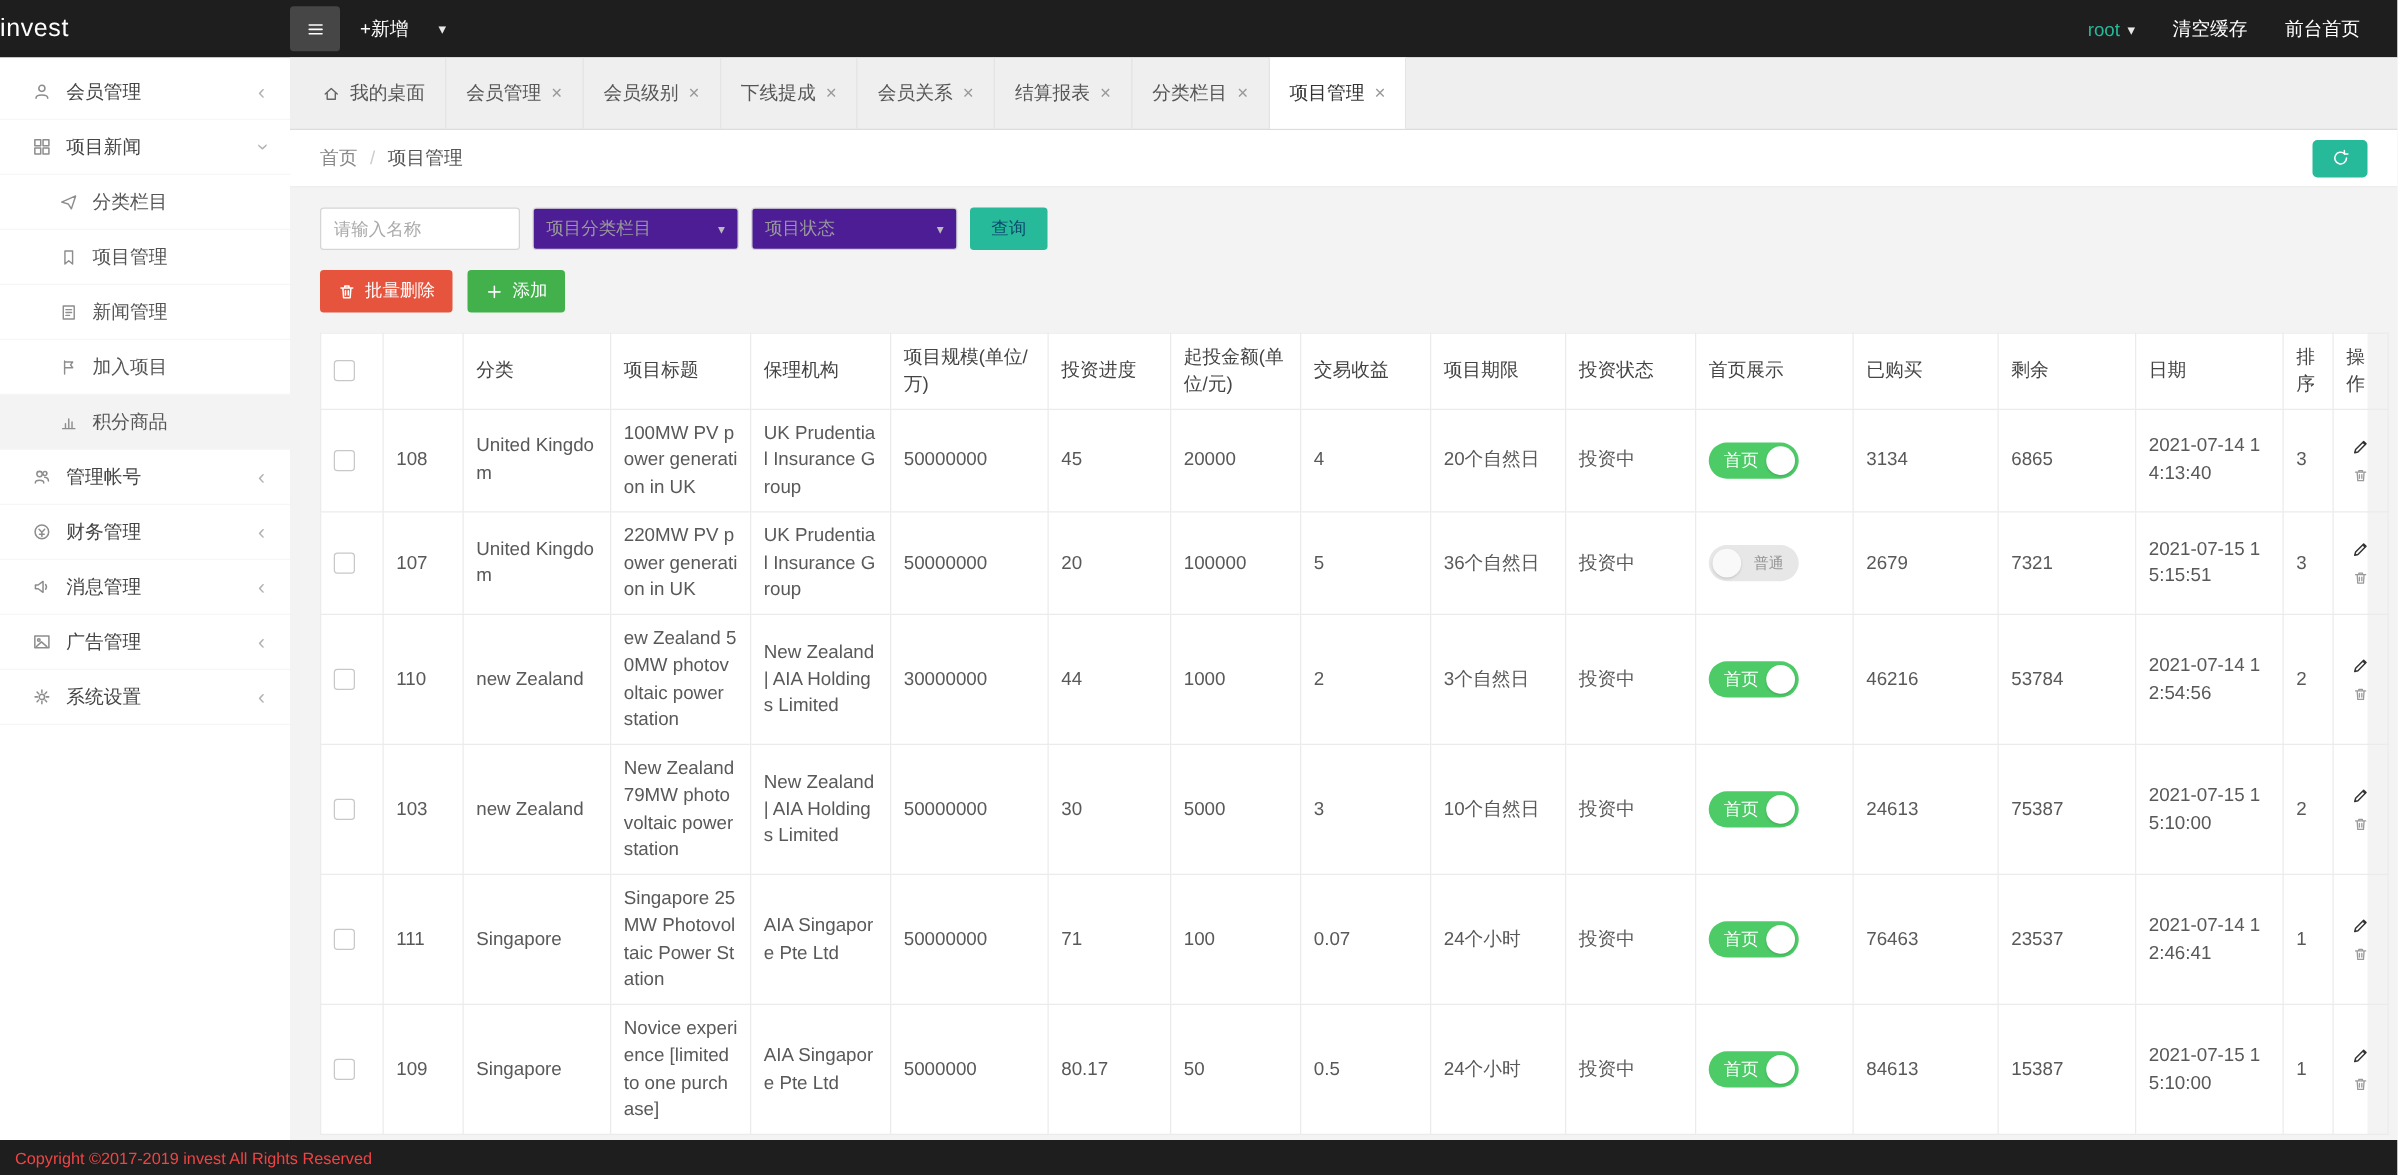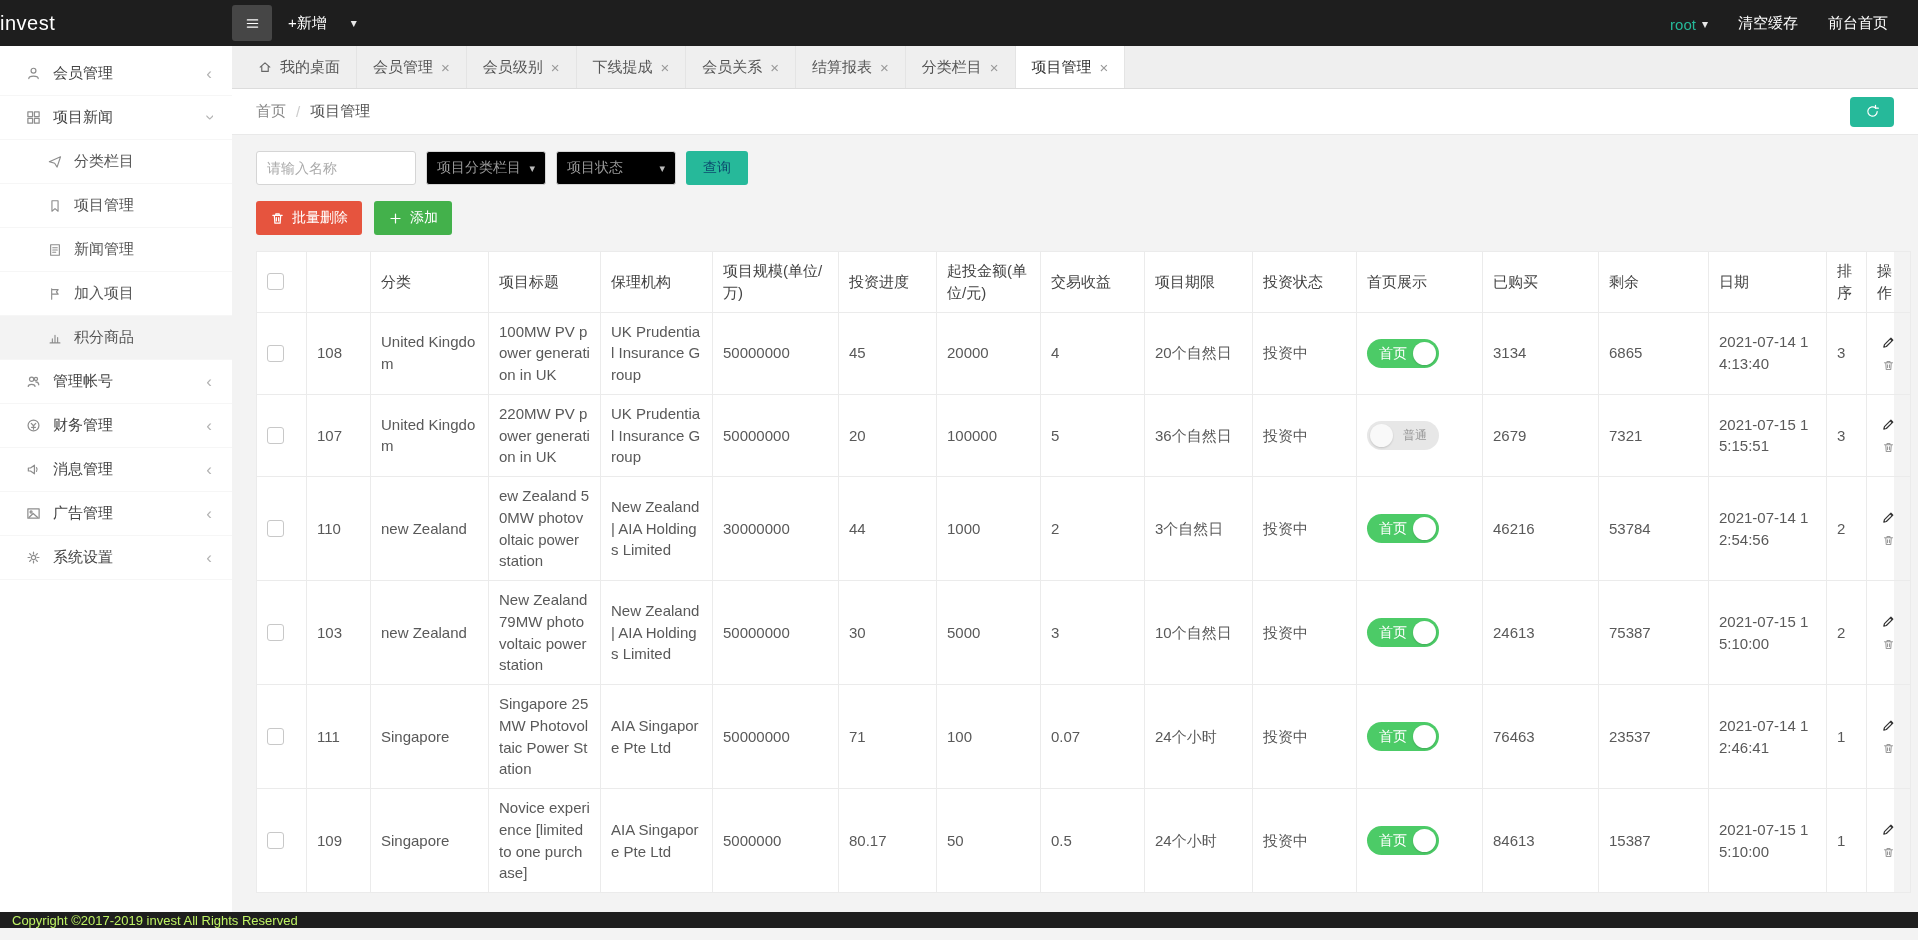--- a/index.html
+++ b/index.html
@@ -30,38 +30,38 @@
   .sb-sub { padding-left:48px; color:#555; }
   .sb-sub.hl { background:#f3f3f3; }
   .sb-item .ico, .sb-sub .ico { margin-right:12px; color:#8d8d8d; }
   .sb-label { flex:1; }
   .sb-caret { margin-left:auto; color:#b3b3b3; font-size:17px; line-height:1; }
   .sb-caret.down { transform:rotate(-90deg); }
 
   .main { flex:1; display:flex; flex-direction:column; min-width:0; background:#f3f3f3; }
 
   
-  .tabbar { height:43px; background:#efefef; border-bottom:1px solid #dcdcdc; display:flex; align-items:stretch; padding-left:10px; }
+  .tabbar { height:58px; background:#efefef; border-bottom:1px solid #dcdcdc; display:flex; align-items:stretch; padding-left:10px; }
   .tab { display:flex; align-items:center; gap:8px; padding:0 16px; font-size:15px; color:#555; cursor:pointer; border-right:1px solid #e4e4e4; white-space:nowrap; }
   .tab .ico { color:#666; }
   .tab.active { background:#fff; color:#333; }
   .tab-close { color:#999; font-size:15px; line-height:1; cursor:pointer; }
 
   
   .crumb-bar { height:46px; background:#fff; border-bottom:1px solid #e9e9e9; display:flex; align-items:center; padding:0 24px; font-size:15px; color:#888; }
   .crumb-sep { margin:0 10px; color:#ccc; }
   .crumb-cur { color:#555; }
   .refresh-btn { margin-left:auto; width:44px; height:30px; background:var(--accent-teal); border-radius:4px; display:flex; align-items:center; justify-content:center; color:#fff; cursor:pointer; }
 
   
   .content { flex:1; padding:16px 24px 18px; overflow:hidden; }
   .filter-row { display:flex; align-items:center; gap:10px; }
   .input-name { width:160px; height:34px; border:1px solid #d5d5d5; border-radius:3px; padding:0 10px; font-size:14px; color:#555; background:#fff; outline:none; font-family:inherit; }
   .input-name::placeholder { color:#aaa; }
-  .select { width:120px; height:34px; border:1px solid #d5d5d5; border-radius:3px; background:#000000; display:flex; align-items:center; justify-content:space-between; padding:0 10px; font-size:14px; color:#999; cursor:pointer; }
+  .select { width:165px; height:34px; border:1px solid #d5d5d5; border-radius:3px; background:#4c1d95; display:flex; align-items:center; justify-content:space-between; padding:0 10px; font-size:14px; color:#999; cursor:pointer; }
   .sel-caret { color:#bbb; font-size:11px; }
   .search-btn { height:34px; padding:0 17px; background:var(--accent-teal); border:none; border-radius:3px; color:#0c4a6e; font-size:14px; cursor:pointer; font-family:inherit; }
 
   .action-row { margin-top:16px; display:flex; gap:12px; }
   .del-btn, .add-btn { height:34px; display:flex; align-items:center; gap:7px; padding:0 14px; border:none; border-radius:3px; color:#fff; font-size:14px; cursor:pointer; font-family:inherit; }
   .del-btn { background:var(--delete-red); }
   .add-btn { background:var(--add-green); }
 
   
   .table-panel { margin-top:16px; background:#fff; }
@@ -75,21 +75,21 @@
   .pill.off { background:#e7e7e7; }
   .pill.off .pill-label { color:#979797; margin-right:9px; font-size:12px; }
   .pill-knob { width:23px; height:23px; border-radius:50%; background:#fff; box-shadow:0 1px 2px rgba(0,0,0,.15); flex-shrink:0; }
   .pill.off .pill-knob { background:#f9f9f9; }
   .td-ops { text-align:center; }
   .op-edit, .op-del { display:flex; justify-content:center; cursor:pointer; }
   .op-edit { color:#333; }
   .op-del { color:#9a9a9a; margin-top:9px; }
 
   
-  .footer { height:16px; background:var(--topbar-bg); color:#bef264; display:flex; align-items:center; padding-left:12px; font-size:13px; }
+  .footer { height:28px; background:var(--topbar-bg); color:#ef4444; display:flex; align-items:center; padding-left:12px; font-size:13px; }
 </style>
 </head>
 <body style="--accent-teal: #26b99a; --delete-red: #e6543e; --add-green: #43b14b; --toggle-green: #4ccb67; --topbar-bg: #1e1e1e;">
 
 <header class="topbar">
   <div class="logo">invest</div>
   <div class="hamburger">
     <span class="ico">
         <svg viewBox="0 0 16 16" width="15" height="15" fill="none" stroke="currentColor" stroke-width="1.3" stroke-linecap="round" stroke-linejoin="round">
           <path d="M2.5 4.2h11M2.5 8h11M2.5 11.8h11"></path>

